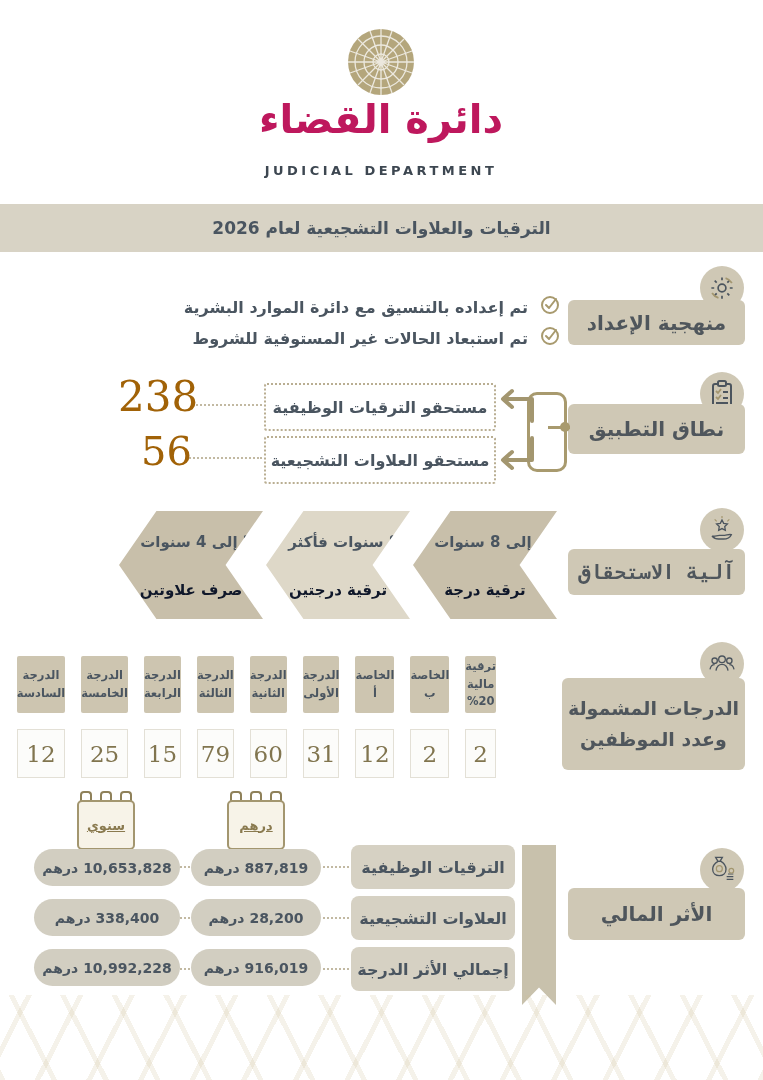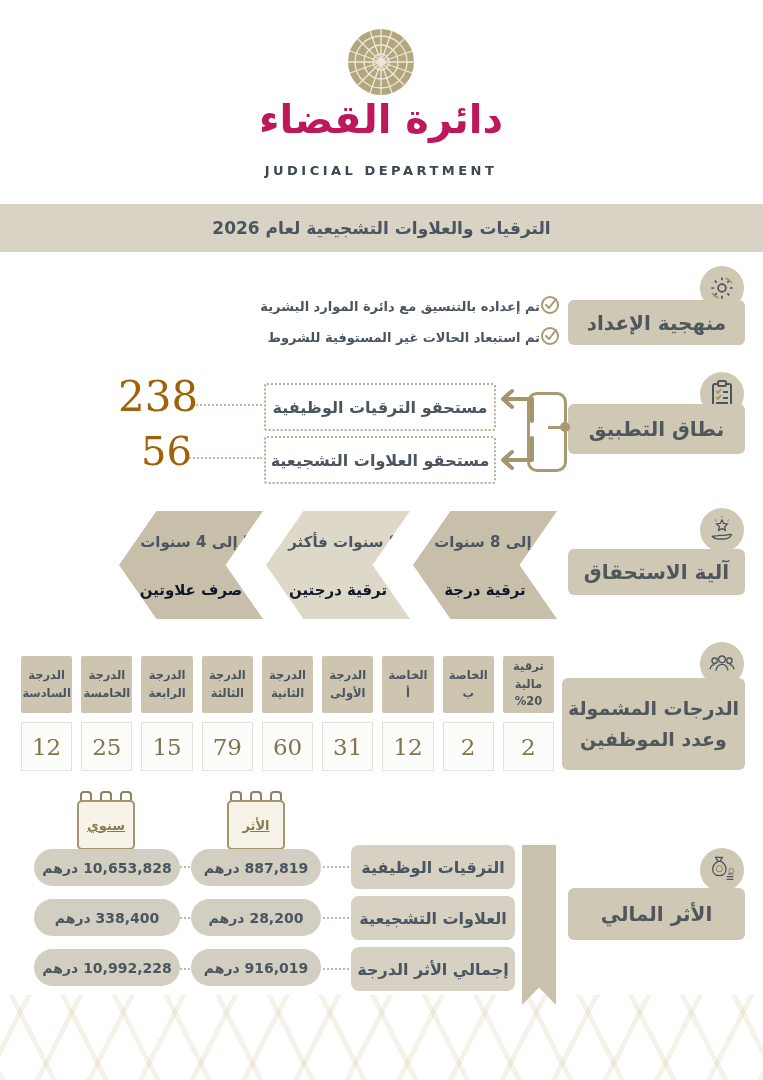--- a/index.html
+++ b/index.html
@@ -13,31 +13,31 @@
   .logo-arabic{left:231px;top:96px;width:300px;text-align:center;font-size:40px;font-weight:bold;color:#be185d;}
   .logo-english{left:231px;top:163px;width:300px;text-align:center;font-size:13px;font-weight:600;letter-spacing:3.5px;color:#3d4751;}
   .band{left:0;top:204px;width:763px;height:48px;background:#d8d3c5;}
   .band-title{left:0;top:204px;width:763px;height:48px;line-height:48px;text-align:center;
               font-size:17px;font-weight:bold;color:#4a5560;}
 
   
   .icon-circle{width:44px;height:44px;border-radius:50%;background:#cfc8b5;display:flex;align-items:center;justify-content:center;}
   .title-box{background:#cfc8b5;border-radius:6px;color:#4f565c;font-weight:bold;
              display:flex;align-items:center;justify-content:center;text-align:center;font-size:20px;}
-  .check-item{display:flex;flex-direction:row-reverse;align-items:center;gap:0;
-              font-size:13px;font-weight:600;color:#4a5560;}
+  .check-item{display:flex;flex-direction:row-reverse;align-items:center;gap:12px;
+              font-size:16px;font-weight:600;color:#4a5560;}
   .dotted-box{border:2px dotted #b9ae92;border-radius:3px;display:flex;align-items:center;justify-content:center;
               font-size:16px;font-weight:bold;color:#4a5560;background:#fff;}
   .big-num{font-family:"DejaVu Serif","Liberation Serif",serif;color:#a16207;text-align:right;}
   .leader{border-top:2px dotted #c2b9a2;height:0;}
   .chev{height:108px;clip-path:polygon(26% 0,100% 0,74% 50%,100% 100%,26% 100%,0 50%);}
   .chev .period{position:absolute;left:8%;top:22px;width:92%;text-align:center;font-size:15px;font-weight:bold;color:#4a5560;}
   .chev .benefit{position:absolute;left:0;top:70px;width:100%;text-align:center;font-size:15px;font-weight:bold;color:#0f172a;}
-  .grid-table{left:21px;top:656px;width:533px;display:grid;grid-template-columns:repeat(9,1fr);
-              grid-template-rows:57px 49px;gap:9px;direction:rtl;}
+  .grid-table{left:21px;top:656px;width:475px;display:grid;grid-template-columns:repeat(9,1fr);
+              grid-template-rows:57px 49px;gap:16px;direction:rtl;}
   .th{background:#cdc5b0;color:#4a5560;font-size:11.5px;font-weight:bold;line-height:1.55;
       display:flex;align-items:center;justify-content:center;text-align:center;border-radius:2px;}
   .td{background:#fcfcfa;border:1px solid #e3e0d6;display:flex;align-items:center;justify-content:center;
       font-family:"DejaVu Serif","Liberation Serif",serif;font-size:23px;color:#81754f;}
   .fin-label{background:#d6d1c3;border-radius:8px;width:164px;height:44px;display:flex;align-items:center;justify-content:center;
              font-size:16px;font-weight:bold;color:#4a5560;}
   .pill{background:#d2cec1;border-radius:19px;height:37px;display:flex;align-items:center;justify-content:center;
         font-size:14px;font-weight:bold;color:#4a5560;}
   .ribbon{left:522px;top:845px;width:34px;height:160px;background:#c8c1ac;
           clip-path:polygon(0 0,100% 0,100% 100%,50% 89%,0 100%);}
@@ -137,21 +137,21 @@
 <div class="abs big-num" style="left:118px;top:372px;width:76px;font-size:42px;">238</div>
 <div class="abs big-num" style="left:128px;top:428px;width:64px;font-size:40px;">56</div>
 
 <div class="abs icon-circle" style="left:700px;top:508px;">
   <svg width="32" height="32" viewBox="0 0 48 48" fill="none">
     <path d="M24 9l2.5 5.1 5.6.8-4 4 .9 5.6-5-2.6-5 2.6.9-5.6-4-4 5.6-.8z" stroke="#4c555e" stroke-width="2"></path>
     <path d="M32 11l3-3M16 11l-3-3M24 6V3" stroke="#a3966f" stroke-width="1.8"></path>
     <path d="M9 33c4 1.5 7-1 11-1h8c3 0 6-2 10-1-2 4.5-7 6.5-12 6.5h-7c-3.5 0-7-1-10-4.5z" stroke="#4c555e" stroke-width="2"></path>
   </svg>
 </div>
-<div class="abs title-box rtl" style="left:568px;top:549px;width:177px;height:46px;">آلية الاستحقاق</div>
+<div class="abs title-box rtl" style="left:568px;top:549px;width:177px;height:46px;font-family:Liberation Mono, monospace;">آلية الاستحقاق</div>
 
 <div class="abs chev" style="left:413px;top:511px;width:144px;background:#c8bfaa;">
   <div class="period rtl">4 إلى 8 سنوات</div>
   <div class="benefit rtl">ترقية درجة</div>
 </div>
 <div class="abs chev" style="left:266px;top:511px;width:144px;background:#ded8c8;">
   <div class="period rtl">8 سنوات فأكثر</div>
   <div class="benefit rtl">ترقية درجتين</div>
 </div>
 <div class="abs chev" style="left:119px;top:511px;width:144px;background:#c8bfaa;">
@@ -213,21 +213,21 @@
 </div>
 <div class="abs title-box rtl" style="left:568px;top:888px;width:177px;height:52px;">الأثر المالي</div>
 <div class="abs ribbon"></div>
 
 <div class="abs calendar" style="left:227px;top:792px;">
   <div class="cal-rings">
       <span class="cal-ring"></span>
       <span class="cal-ring"></span>
       <span class="cal-ring"></span>
     </div>
-  <div class="cal-body rtl">الأثر</div>
+  <div class="cal-body rtl">درهم</div>
 </div>
 <div class="abs calendar" style="left:77px;top:792px;">
   <div class="cal-rings">
       <span class="cal-ring"></span>
       <span class="cal-ring"></span>
       <span class="cal-ring"></span>
     </div>
   <div class="cal-body rtl">سنوي</div>
 </div>
 

